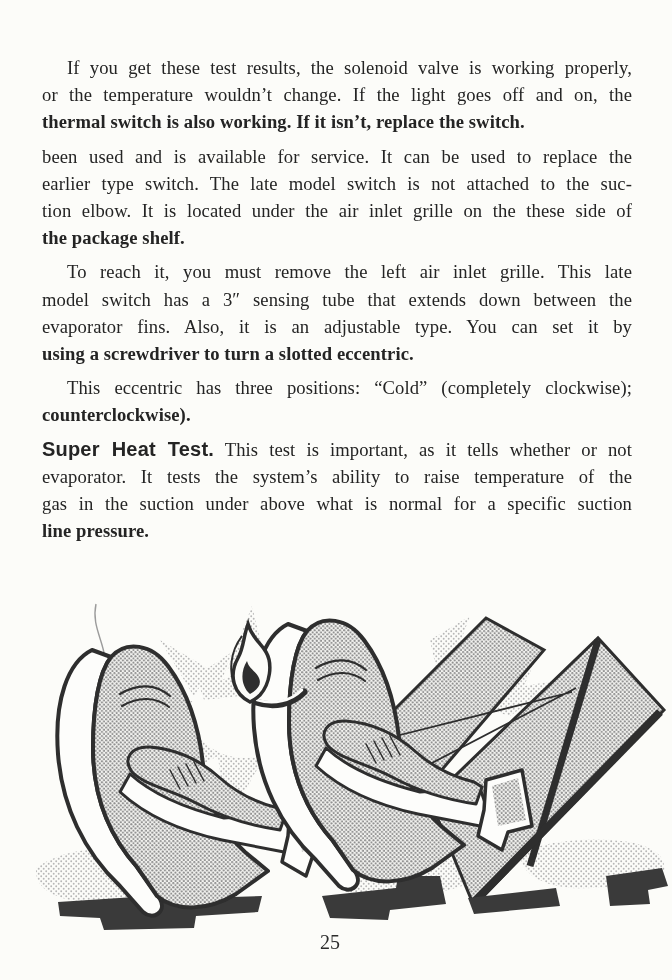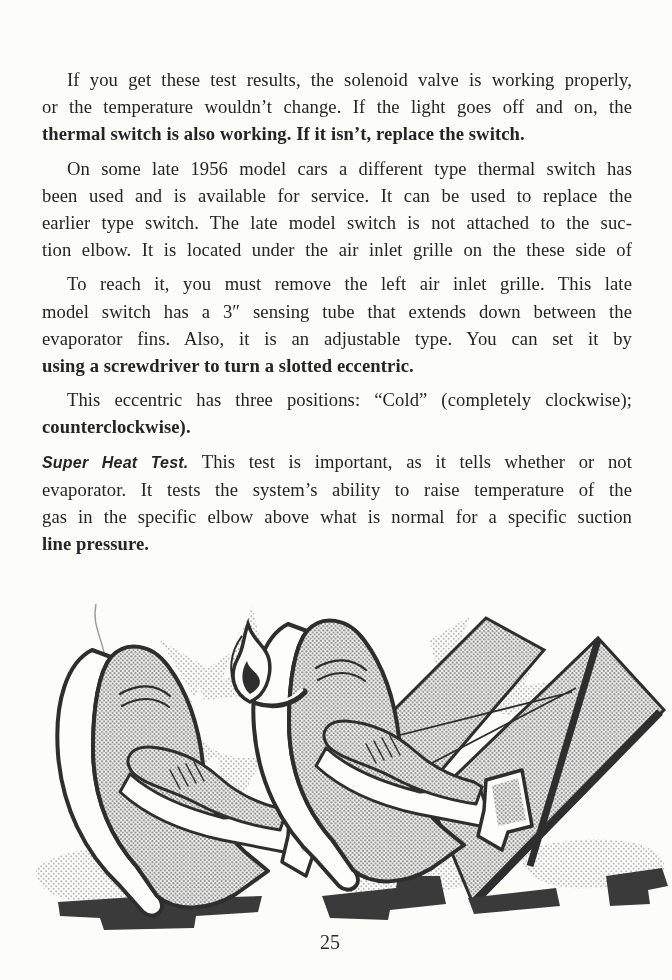--- a/index.html
+++ b/index.html
@@ -6,41 +6,40 @@
   body{
     width:672px;height:980px;
     background:#fcfcf9;
     position:relative;
     overflow:hidden;
     font-family:"Liberation Serif", serif;
     color:#242424;
   }
   .text-block{
     position:absolute;
-    left:42px; top:66px;
+    left:42px; top:54px;
     width:590px;
   }
   .para{margin:0 0 7px 0;padding:0;}
   .line{
     display:block;
     font-size:18.6px;
     line-height:27.2px;
     text-align:justify;
     text-align-last:justify;
     white-space:normal;
     letter-spacing:0.1px;
   }
   .line.ind{text-indent:25px;}
   .line.last{text-align-last:left;font-weight:bold;}
   .lead{
     font-family:"Liberation Sans", sans-serif;
     font-weight:700;
-    font-size:16px;
+    font-size:20px;
     letter-spacing:0.2px;
-    font-style:italic;
   }
   .figure{
     position:absolute;
     left:0; top:593px;
     width:672px; height:348px;
   }
   .page-number{
     position:absolute;
     top:931px; left:0;
     width:660px;
@@ -55,42 +54,42 @@
 
 <div class="text-block">
 
   <p class="para">
     <span class="line ind">If you get these test results, the solenoid valve is working properly,</span>
     <span class="line">or the temperature wouldn’t change. If the light goes off and on, the</span>
     <span class="line last">thermal switch is also working. If it isn’t, replace the switch.</span>
   </p>
 
   <p class="para">
-    <span class="line ind">On some late 1956 model cars a different type thermal switch has</span>
     <span class="line">been used and is available for service. It can be used to replace the</span>
     <span class="line">earlier type switch. The late model switch is not attached to the suc-</span>
     <span class="line">tion elbow. It is located under the air inlet grille on the these side of</span>
+    <span class="line last">the package shelf.</span>
   </p>
 
   <p class="para">
     <span class="line ind">To reach it, you must remove the left air inlet grille. This late</span>
     <span class="line">model switch has a 3″ sensing tube that extends down between the</span>
     <span class="line">evaporator fins. Also, it is an adjustable type. You can set it by</span>
     <span class="line last">using a screwdriver to turn a slotted eccentric.</span>
   </p>
 
   <p class="para">
     <span class="line ind">This eccentric has three positions: “Cold” (completely clockwise);</span>
     <span class="line last">counterclockwise).</span>
   </p>
 
   <p class="para">
     <span class="line"><span class="lead">Super Heat Test.</span><span> This test is important, as it tells whether or not</span></span>
     <span class="line">evaporator. It tests the system’s ability to raise temperature of the</span>
-    <span class="line">gas in the specific elbow above what is normal for a specific suction</span>
+    <span class="line">gas in the suction under above what is normal for a specific suction</span>
     <span class="line last">line pressure.</span>
   </p>
 
 </div>
 
 <div class="figure">
 <svg width="672" height="348" viewBox="0 593 672 348" xmlns="http://www.w3.org/2000/svg">
   <defs>
     <pattern id="htA" width="4.2" height="4.2" patternUnits="userSpaceOnUse">
       <rect width="4.2" height="4.2" fill="#f4f4f1"></rect>

